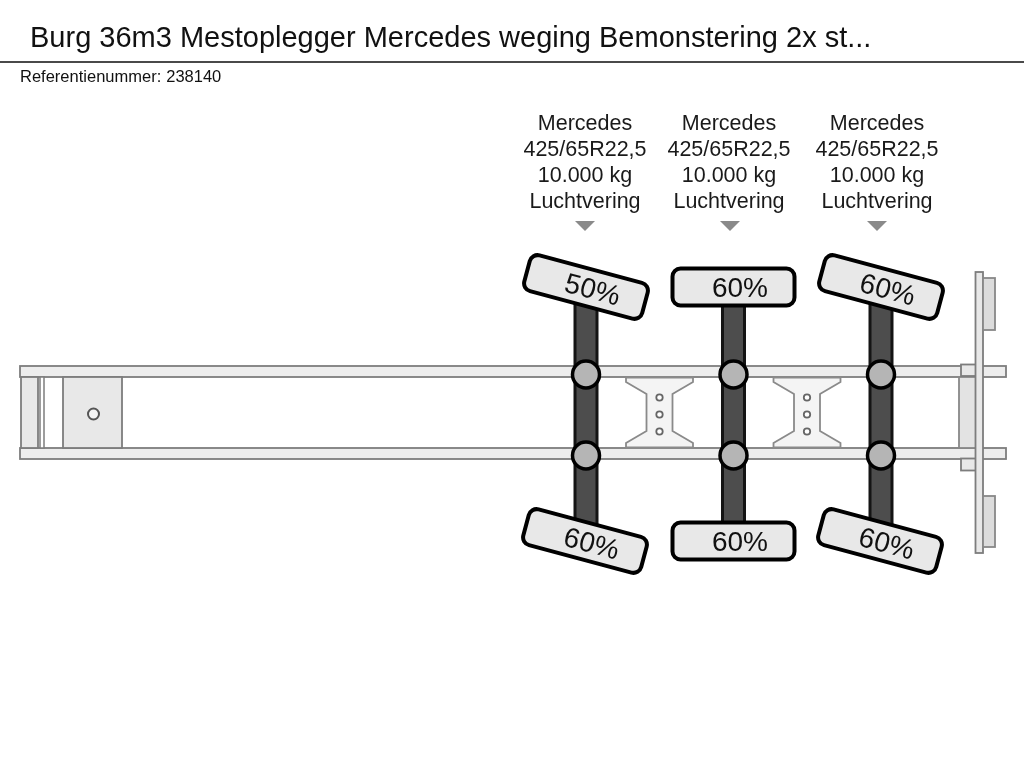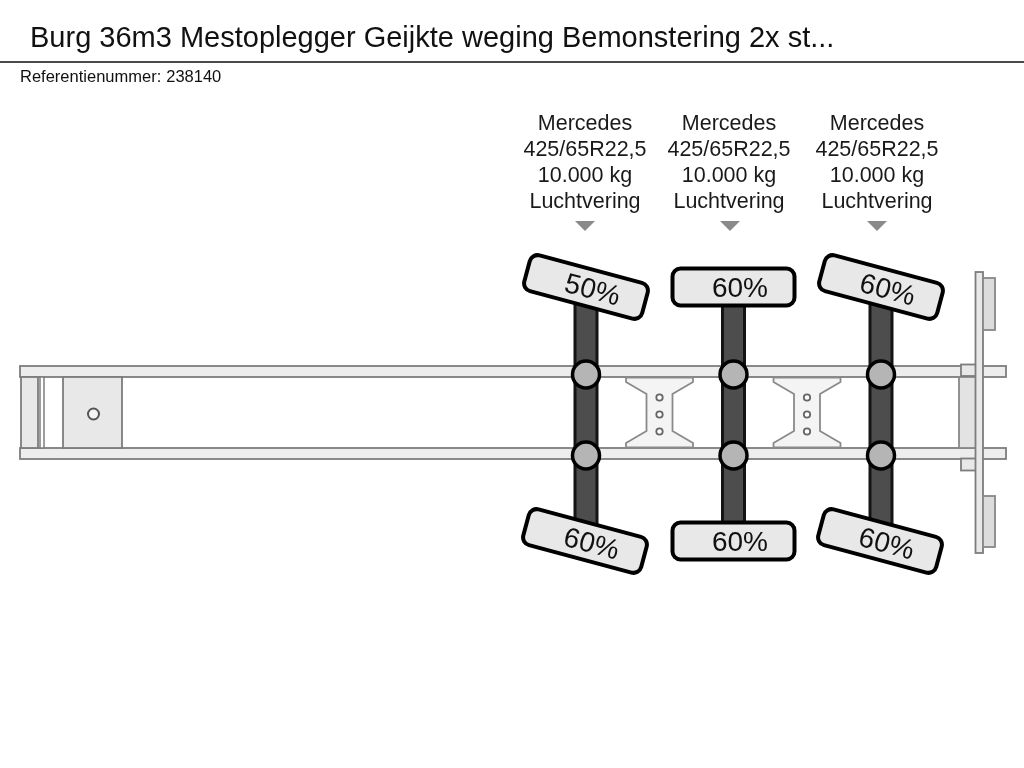--- a/index.html
+++ b/index.html
@@ -33,21 +33,21 @@
   .axle-bar{fill:#4d4d4d;stroke:#141414;stroke-width:3;}
   .hub{fill:#b5b5b5;stroke:#000;stroke-width:3.5;}
   .tire{fill:#e8e8e8;stroke:#000;stroke-width:4;}
   .tire-label{font-size:28px;fill:#111;text-anchor:middle;}
   .axle-info{font-size:21.5px;fill:#1a1a1a;text-anchor:middle;}
   .pointer{fill:#8a8a8a;}
 </style>
 </head>
 <body>
 
-<h1 class="page-title">Burg 36m3 Mestoplegger Geijkte weging Bemonstering 2x st...</h1>
+<h1 class="page-title">Burg 36m3 Mestoplegger Mercedes weging Bemonstering 2x st...</h1>
 <div class="header-divider"></div>
 <div class="reference-line">
   <span class="lbl">Referentienummer:</span><span>238140</span>
 </div>
 
 <svg class="diagram" width="1024" height="768" viewBox="0 0 1024 768" xmlns="http://www.w3.org/2000/svg">
 
   <g>
     <rect class="rail" x="20" y="366" width="986" height="11"></rect>
     <rect class="rail" x="20" y="448" width="986" height="11"></rect>

